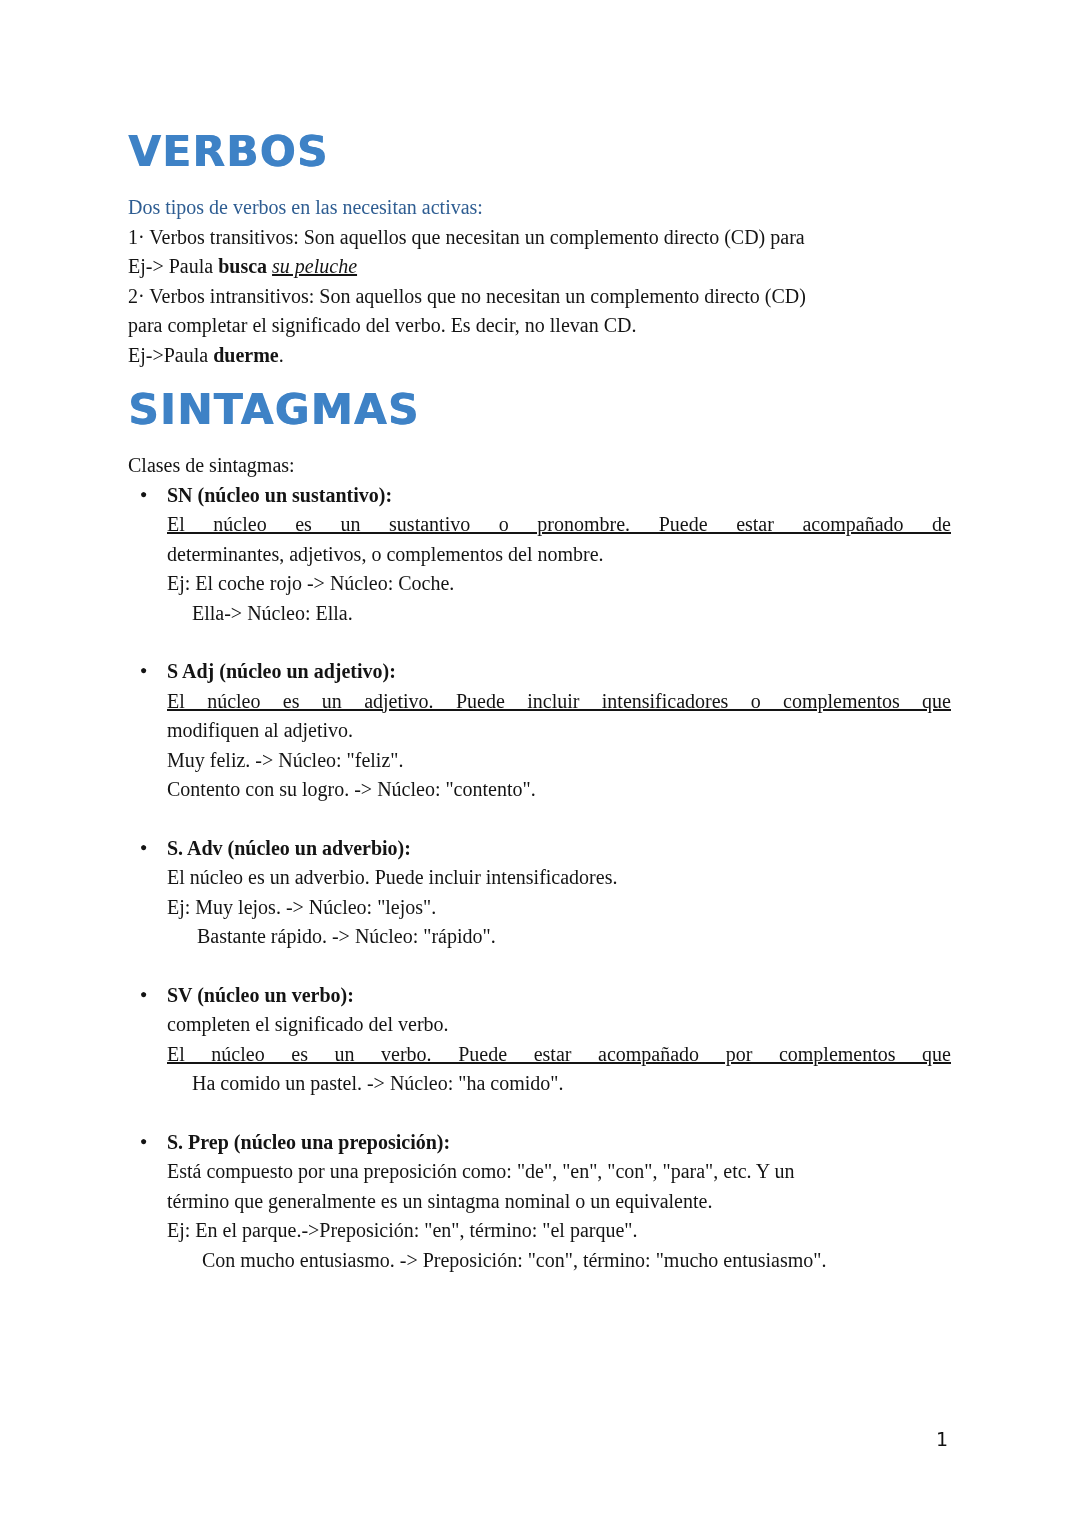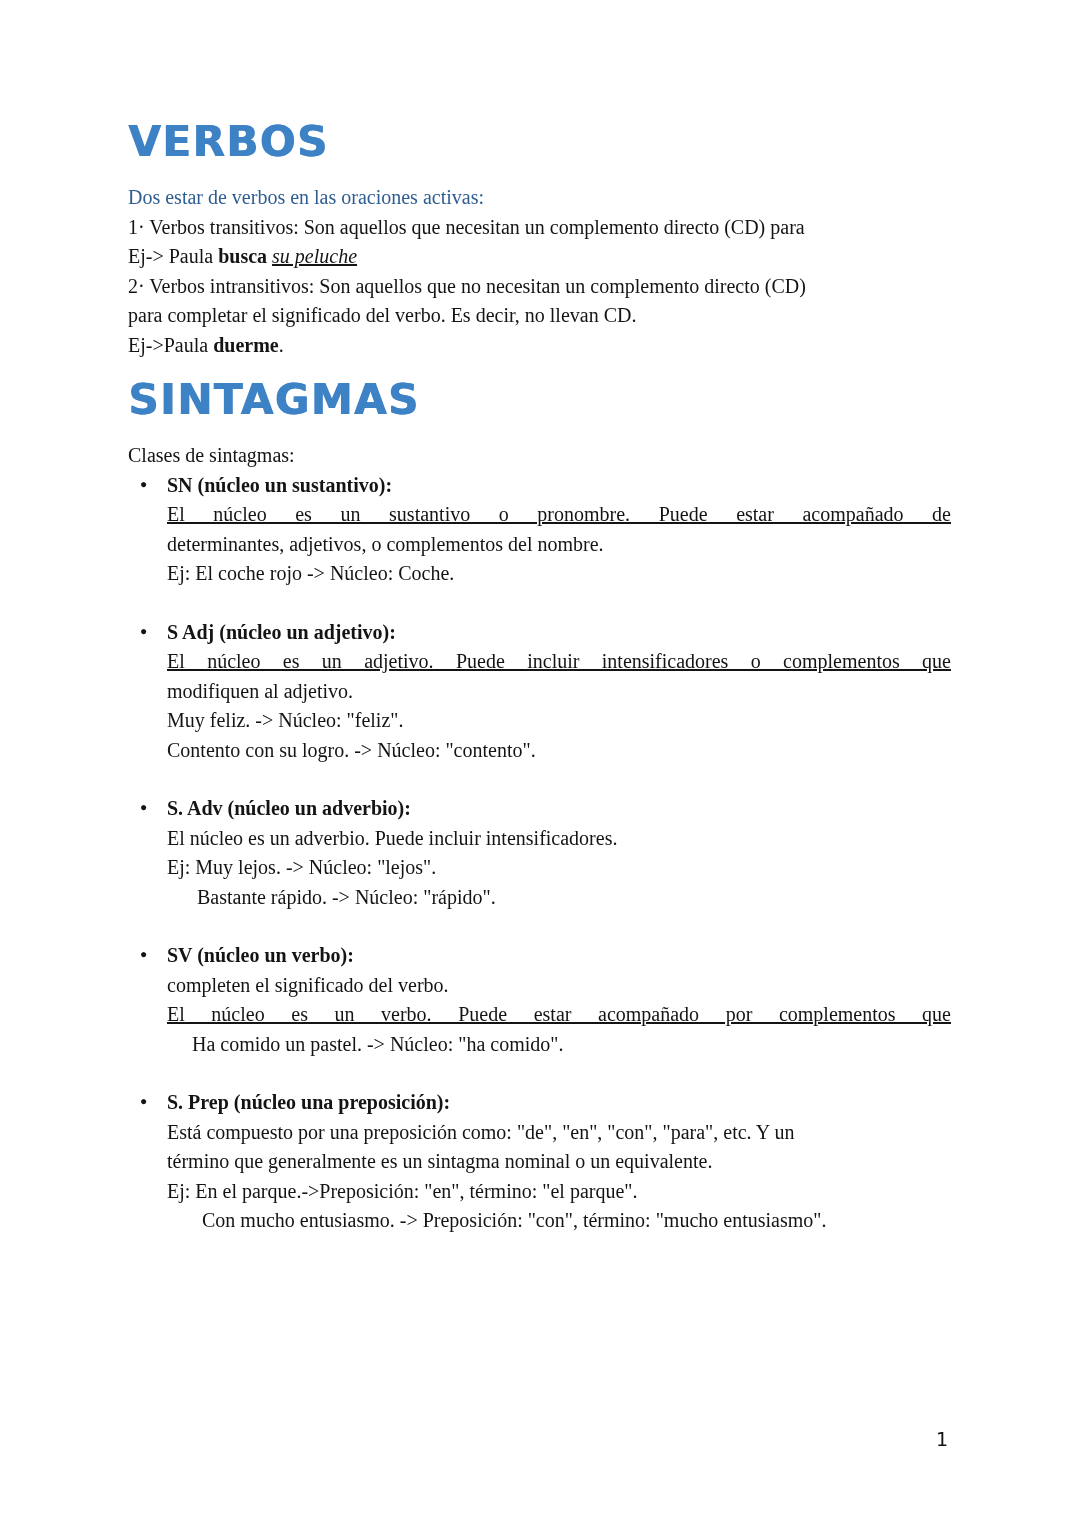--- a/index.html
+++ b/index.html
@@ -15,21 +15,21 @@
     height: 1527px;
     background: var(--page-bg);
     font-family: "Liberation Serif", "DejaVu Serif", serif;
     color: var(--body-color);
     position: relative;
     overflow: hidden;
   }
   .page {
     position: absolute;
     left: 128px;
-    top: 118px;
+    top: 128px;
     width: 823px;
   }
   h1.doc-heading {
     font-family: "DejaVu Sans", sans-serif;
     font-weight: bold;
     color: var(--heading-blue);
     font-size: 42px;
     line-height: 48px;
     letter-spacing: 1.5px;
     margin: 0 0 17px 0;
@@ -77,41 +77,42 @@
     color: #111;
   }
 </style>
 </head>
 <body>
 
 <div class="page">
 
   <h1 class="doc-heading">VERBOS</h1>
 
-  <div class="line blue">Dos estar de verbos en las oraciones activas:</div>
+  <div class="line blue">Dos tipos de verbos en las necesitan activas:</div>
 
   <div class="line">1· Verbos transitivos: Son aquellos que necesitan un complemento directo (CD) para</div>
 
   <div class="line pre"><span>Ej-&gt; Paula </span><b>busca</b><span> </span><span class="iu">su peluche</span></div>
 
   <div class="line">2· Verbos intransitivos: Son aquellos que no necesitan un complemento directo (CD)</div>
   <div class="line">para completar el significado del verbo. Es decir, no llevan CD.</div>
 
   <div class="line pre"><span>Ej-&gt;Paula </span><b>duerme</b><span>.</span></div>
 
   <h1 class="doc-heading sintagmas-heading">SINTAGMAS</h1>
 
   <div class="line">Clases de sintagmas:</div>
 
   <div id="sintagmas-list">
       <div class="b-item first">
     <div class="line b-heading"><span class="bullet-marker">●</span><b>SN (núcleo un sustantivo):</b></div>
   <div class="line stretch">El núcleo es un sustantivo o pronombre. Puede estar acompañado de</div>
         <div class="line">determinantes, adjetivos, o complementos del nombre.</div>
         <div class="line pre">Ej: El coche rojo -&gt; Núcleo: Coche.</div>
+        <div class="line pre">     Ella-&gt; Núcleo: Ella.</div>
       </div>
       <div class="b-item">
     <div class="line b-heading"><span class="bullet-marker">●</span><b>S Adj (núcleo un adjetivo):</b></div>
   <div class="line stretch">El núcleo es un adjetivo. Puede incluir intensificadores o complementos que</div>
         <div class="line">modifiquen al adjetivo.</div>
         <div class="line pre">Muy feliz. -&gt; Núcleo: "feliz".</div>
         <div class="line pre">Contento con su logro. -&gt; Núcleo: "contento".</div>
       </div>
       <div class="b-item">
     <div class="line b-heading"><span class="bullet-marker">●</span><b>S. Adv (núcleo un adverbio):</b></div>

